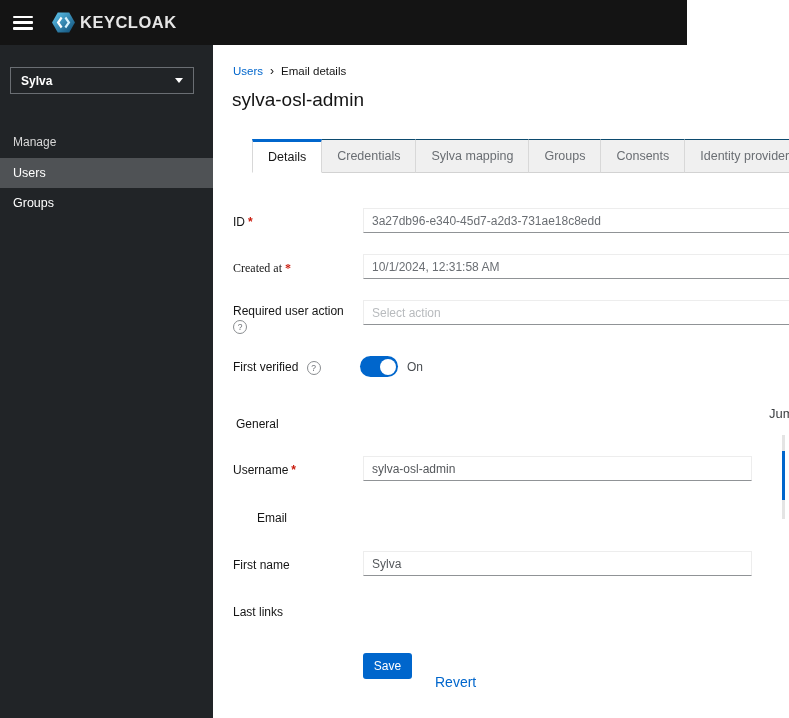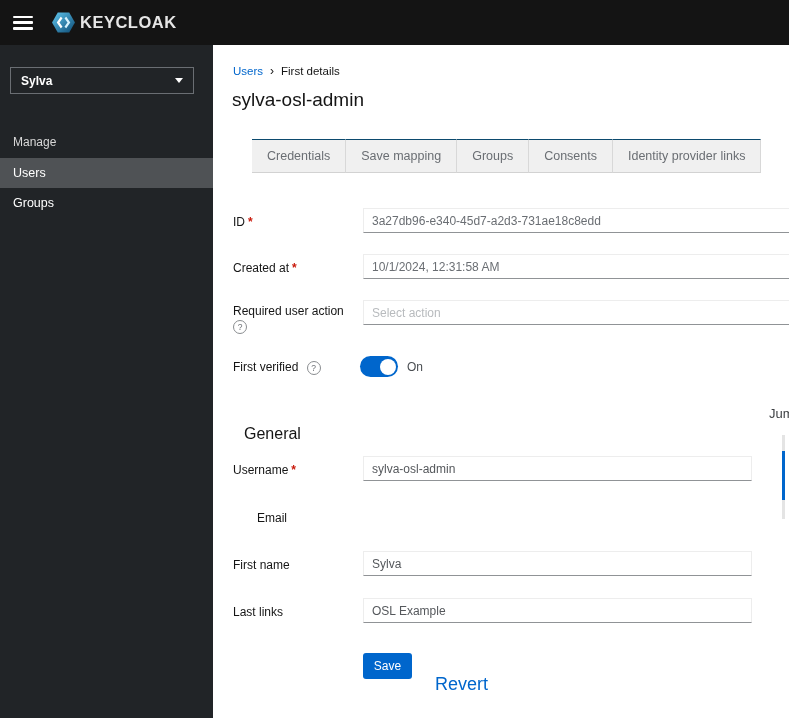--- a/index.html
+++ b/index.html
@@ -1,20 +1,20 @@
 <!DOCTYPE html>
 <html><head>
 <meta charset="utf-8">
 <style>
   html,body { margin:0; padding:0; background:#fff; }
   .screen { position:relative; width:789px; height:718px; background:#fff;
             font-family:"Liberation Sans",sans-serif; overflow:hidden; }
 
   
-  .masthead { position:absolute; left:0; top:0; width:789px; height:45px;
+  .masthead { position:absolute; left:0; top:0; width:687px; height:45px;
               background:#141414; display:flex; align-items:center; }
   .hamburger { width:20px; height:14px; margin-left:13px; display:flex; flex-direction:column;
                justify-content:space-between; cursor:pointer; }
   .hamburger span { display:block; height:2.6px; background:#fff; border-radius:1px; }
   .brand { display:flex; align-items:center; margin-left:18px; cursor:pointer; }
   .brand-text { color:#e6e6e6; font-size:16.5px; font-weight:700; letter-spacing:0.5px; margin-left:4px; }
 
   
   .sidebar { position:absolute; left:0; top:45px; width:213px; height:673px; background:#212427; }
   .realm-selector { position:absolute; left:10px; top:22px; width:184px; height:27px;
@@ -63,27 +63,27 @@
   .field.wide { width:430px; }
   .field.half { width:389px; }
   .field::placeholder { color:#b8bbbe; opacity:1; }
 
   .switch { position:absolute; left:147px; top:311px; width:38px; height:21px; background:#0066cc;
             border-radius:11px; cursor:pointer; }
   .switch .knob { position:absolute; right:2.5px; top:2.5px; width:16px; height:16px;
                   background:#fff; border-radius:50%; }
   .switch-state { position:absolute; left:194px; top:315px; font-size:12px; color:#4a4e52; }
 
-  .section-heading { position:absolute; left:19px; top:368px; margin:12px; font-size:16px;
+  .section-heading { position:absolute; left:19px; top:368px; margin:4px; font-size:12px;
                      font-weight:500; color:#151515; }
 
   .btn-save { position:absolute; left:150px; top:608px; width:49px; height:26px; background:#0066cc;
               color:#fff; border:none; border-radius:3px; font-size:12px; font-family:inherit; cursor:pointer; }
   .link-revert { position:absolute; left:222px; top:629px; background:none; border:none; padding:0;
-                 color:#0066cc; font-size:18px; font-family:inherit; cursor:pointer; }
+                 color:#0066cc; font-size:14px; font-family:inherit; cursor:pointer; }
 
   .jump-label { position:absolute; left:556px; top:361px; font-size:13px; color:#3c3f42;
                 white-space:nowrap; cursor:pointer; }
   .jump-track { position:absolute; left:569px; top:390px; width:3px; height:84px; background:#e4e4e4; }
   .jump-indicator { position:absolute; left:569px; top:406px; width:3px; height:49px; background:#0066cc; }
 </style>
 </head>
 <body>
 
 <div class="screen">
@@ -120,40 +120,41 @@
     <div class="nav-section">Manage</div>
     <div class="nav-item users">Users</div>
     <div class="nav-item groups">Groups</div>
   </aside>
 
   <main class="main">
 
     <nav class="breadcrumb">
       <a>Users</a>
       <span class="bc-sep">›</span>
-      <span class="bc-current">First details</span>
+      <span class="bc-current">Email details</span>
     </nav>
 
     <h1 class="page-title">sylva-osl-admin</h1>
 
     <div class="tabs">
+      <button class="tab active">Details</button>
       <button class="tab">Credentials</button>
-      <button class="tab">Save mapping</button>
+      <button class="tab">Sylva mapping</button>
       <button class="tab">Groups</button>
       <button class="tab">Consents</button>
       <button class="tab">Identity provider links</button>
 
     </div>
 
     <span class="flabel" style="top:170px;">
       <span>ID</span><span class="req">*</span>
     </span>
     <input class="field wide dim" style="top: 163px;" readonly="" value="3a27db96-e340-45d7-a2d3-731ae18c8edd">
 
-    <span class="flabel" style="top:216px;">
+    <span class="flabel" style="top:216px;font-family:Liberation Serif, serif;">
       <span>Created at</span><span class="req">*</span>
     </span>
     <input class="field wide dim" style="top: 209px;" readonly="" value="10/1/2024, 12:31:58 AM">
 
     <span class="flabel" style="top:259px;">
       <span>Required user action</span>
     </span>
     <span class="help below">?</span>
     <input class="field wide" style="top: 255px;" placeholder="Select action">
 
@@ -178,21 +179,20 @@
     </span>
 
     <span class="flabel" style="top:513px;">
       <span>First name</span>
     </span>
     <input class="field half" style="top: 506px;" value="Sylva">
 
     <span class="flabel" style="top:560px;">
       <span>Last links</span>
     </span>
-    <input class="field half" style="top: 553px;" value="OSL Example">
 
     <button class="btn-save">Save</button>
     <button class="link-revert">Revert</button>
 
     <span class="jump-label">Jump to section</span>
     <div class="jump-track"></div>
     <div class="jump-indicator"></div>
 
   </main>
 </div>

